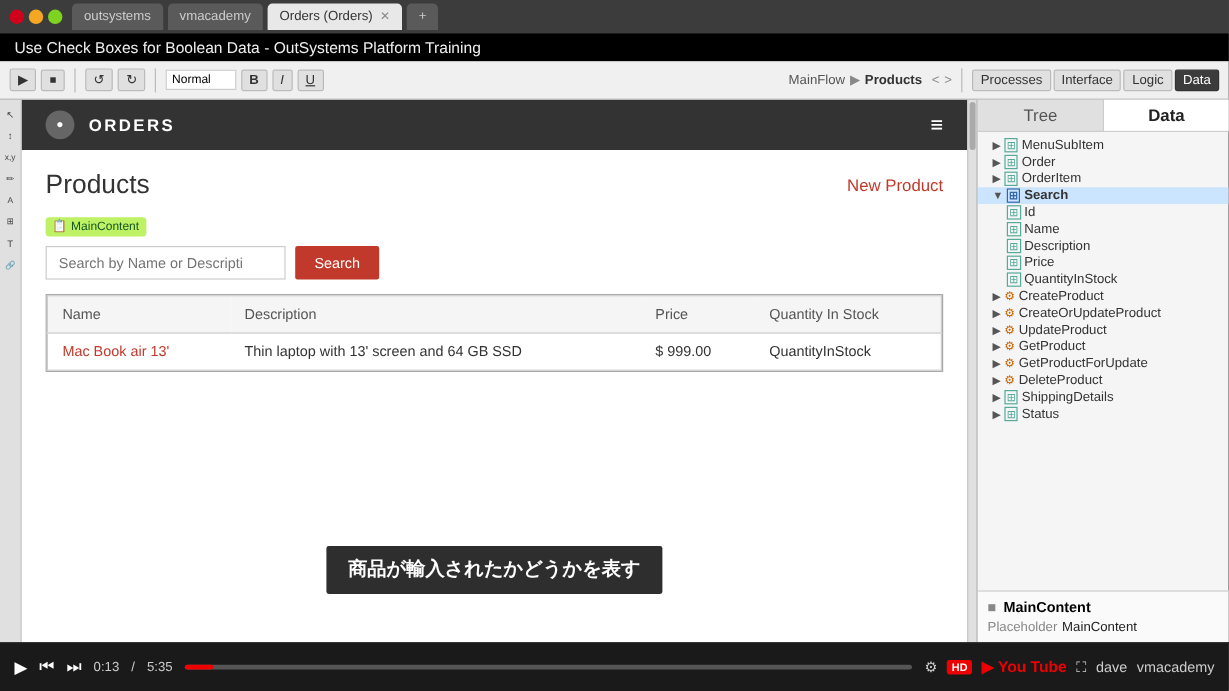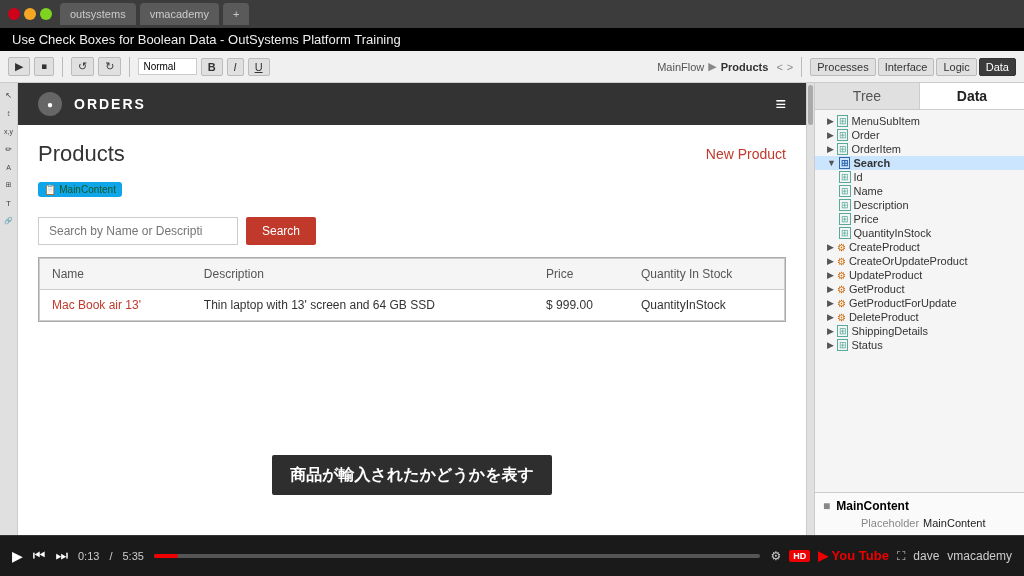--- a/index.html
+++ b/index.html
@@ -175,26 +175,26 @@
       color: #333;
     }
     .new-product-link {
       color: #c0392b;
       font-size: 14px;
       cursor: pointer;
       text-decoration: none;
     }
 
     .main-content-badge {
-      background: #0ea5e9;
+      background: #bef264;
       color: #155724;
       font-size: 10px;
       padding: 2px 6px;
       border-radius: 3px;
-      margin-bottom: 20px;
+      margin-bottom: 8px;
       display: inline-block;
     }
 
     .search-row {
       display: flex;
       gap: 8px;
       margin-bottom: 12px;
     }
     .search-input {
       border: 1px solid #ccc;
@@ -309,21 +309,20 @@
       margin-bottom: 4px;
       display: flex;
       align-items: center;
       gap: 6px;
     }
     .props-row {
       display: flex;
       gap: 4px;
       font-size: 11px;
       color: #555;
-      margin-left: 38px;
     }
     .props-label { color: #888; }
     .props-value { color: #222; }
 
     
     .subtitle-overlay {
       position: absolute;
       bottom: 40px;
       left: 0; right: 0;
       text-align: center;
@@ -404,20 +403,24 @@
     <div class="wc close"></div>
     <div class="wc min"></div>
     <div class="wc max"></div>
   </div>
   <div class="tab-bar">
     <div class="tab">
       <span>outsystems</span>
     </div>
     <div class="tab">
       <span>vmacademy</span>
+    </div>
+    <div class="tab active">
+      <span>Orders (Orders)</span>
+      <span class="tab-close">✕</span>
     </div>
     <div class="tab">+</div>
   </div>
 </div>
 
 <div class="video-title-bar">
   <span class="title-text">Use Check Boxes for Boolean Data - OutSystems Platform Training</span>
 </div>
 
 <div class="ide-toolbar">

